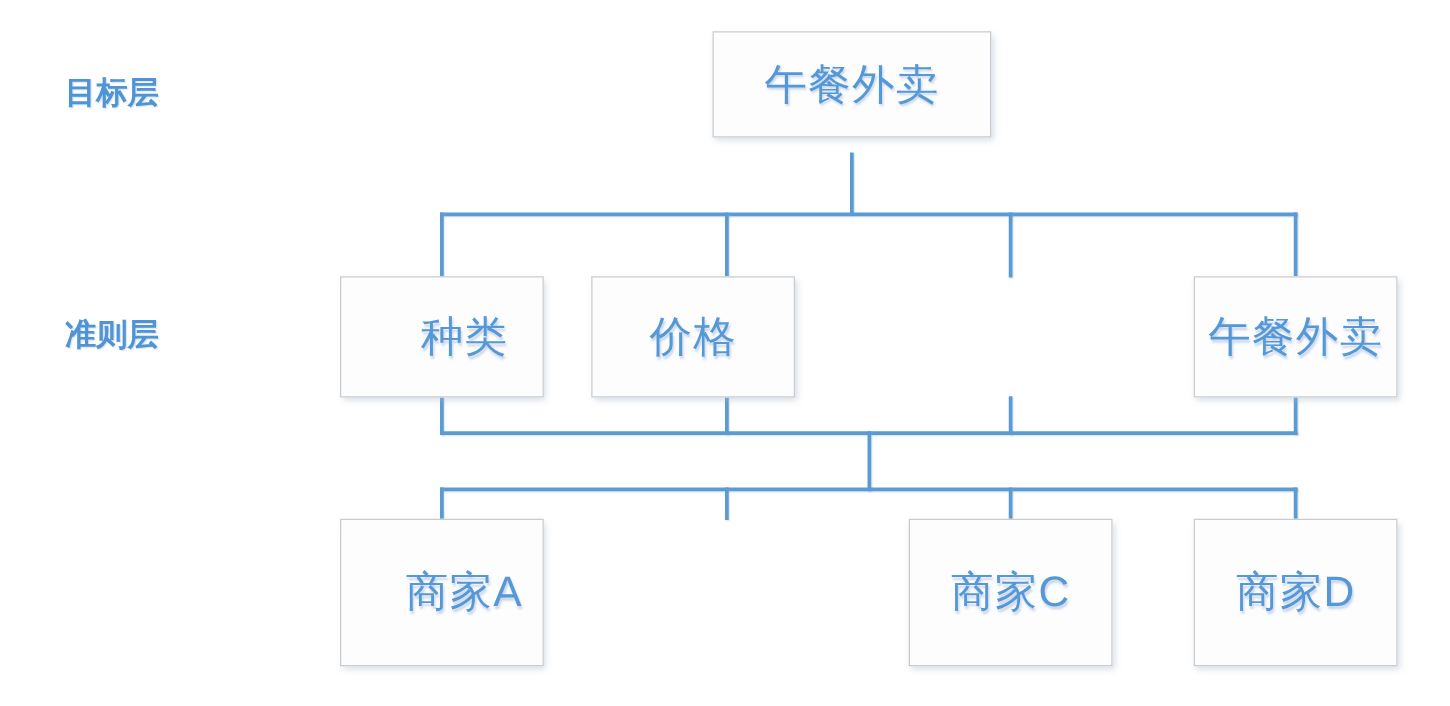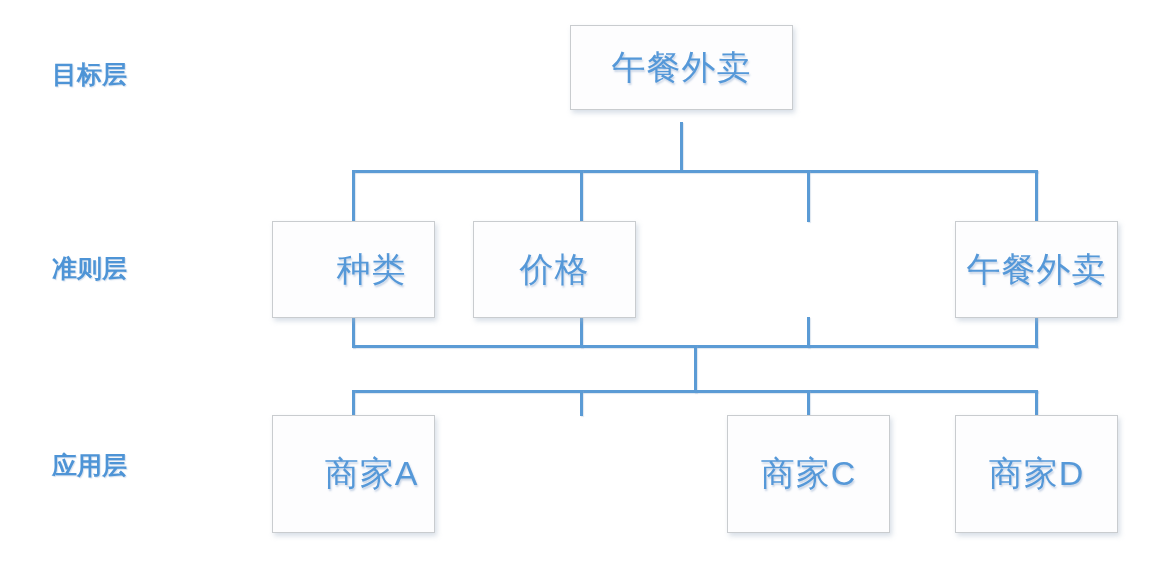--- a/index.html
+++ b/index.html
@@ -57,21 +57,20 @@
   .v{width:3px;}
   .h{height:3px;}
 </style>
 </head>
 <body>
 
 <div class="canvas">
 
   <div class="layer-label" style="top:58px">目标层</div>
   <div class="layer-label" style="top:252px">准则层</div>
-  <div class="layer-label" style="top:449px">应用层</div>
 
   <div class="line v" style="left:680px;top:122px;height:49px"></div>
   <div class="line h" style="left:352px;top:170px;width:686px"></div>
   <div class="line v" style="left:352px;top:170px;height:52px"></div>
   <div class="line v" style="left:580px;top:170px;height:52px"></div>
   <div class="line v" style="left:807px;top:170px;height:52px"></div>
   <div class="line v" style="left:1035px;top:170px;height:52px"></div>
 
   <div class="line v" style="left:352px;top:317px;height:31px"></div>
   <div class="line v" style="left:580px;top:317px;height:31px"></div>

